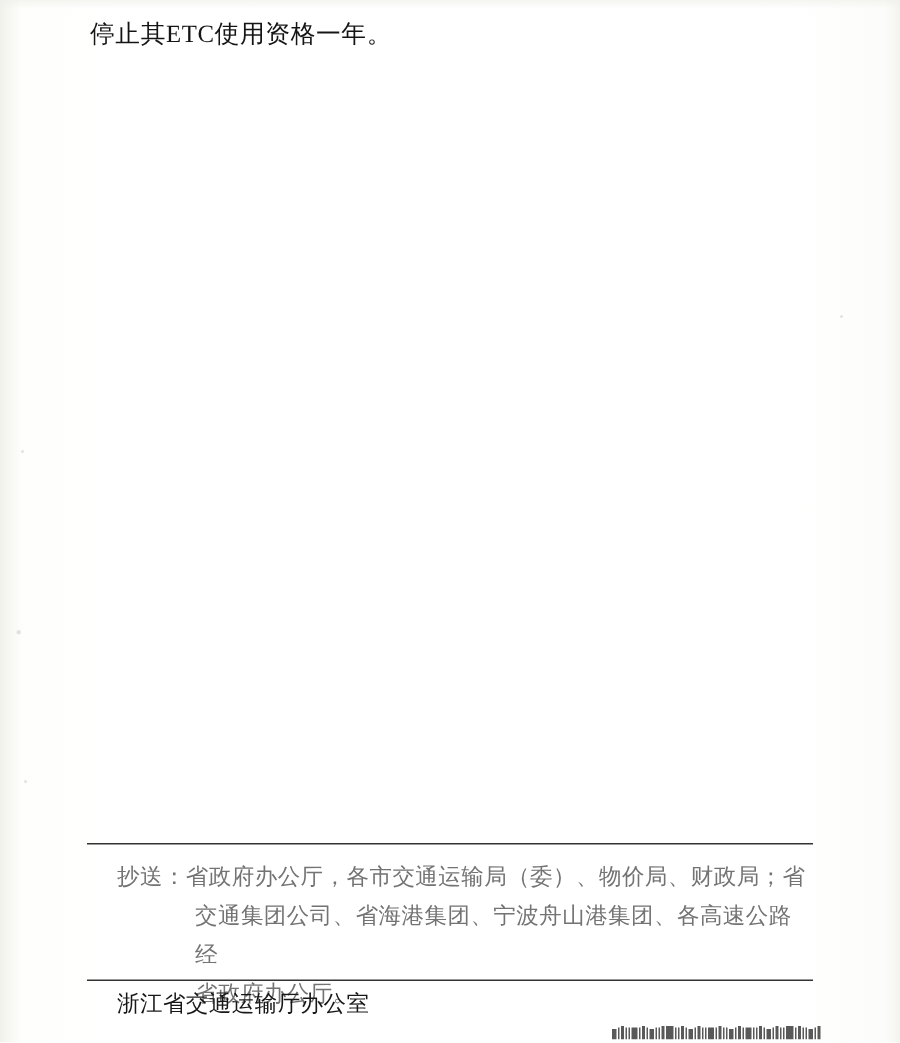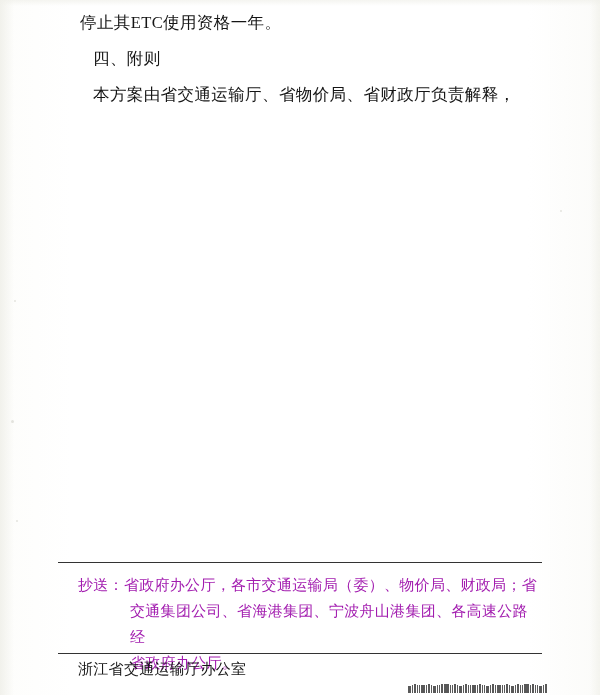--- a/index.html
+++ b/index.html
@@ -53,21 +53,21 @@
   .body-text {
     position: absolute;
     left: 60px;
     width: 478px;
     font-size: 16.5px;
     line-height: 30px;
     letter-spacing: .4px;
     color: #151515;
   }
 
-  .line-1 { top: 8px; margin-left: 20px; }
+  .line-1 { top: 8px; }
   .line-2 { top: 44px; font-weight: normal; }
   .para   { top: 80px; text-indent: 33px; }
   .para .l2 { text-indent: 0; }
 
   .indent2 { padding-left: 33px; }
 
   
   .rule {
     position: absolute;
     left: 58px;
@@ -79,21 +79,21 @@
   .rule-mid { top: 653px; }
 
   .distrib {
     position: absolute;
     left: 78px;
     top: 572px;
     width: 460px;
     font-size: 15px;
     line-height: 26px;
     letter-spacing: .3px;
-    color: #a21caf;
+    color: #737373;
   }
   .distrib .hang {
     padding-left: 52px;
   }
   .distrib .first {
     text-indent: 0;
   }
 
   .footer-row {
     position: absolute;
@@ -141,24 +141,22 @@
 
 <div class="page"></div>
 <div class="scan-edge-left"></div>
 <div class="scan-edge-right"></div>
 <div class="scan-edge-top"></div>
 
 <div class="content">
 
   <div class="body-text line-1">停止其ETC使用资格一年。</div>
 
-  <div class="body-text line-2 indent2">四、附则</div>
 
   <div class="body-text para">
-    <span>本方案由省交通运输厅、省物价局、省财政厅负责解释，</span>
   </div>
 
   <div class="rule rule-top"></div>
 
   <div class="distrib">
     <div class="first">
       <span>抄送：</span><span>省政府办公厅，各市交通运输局（委）、物价局、财政局；省</span>
     </div>
     <div class="hang">交通集团公司、省海港集团、宁波舟山港集团、各高速公路经</div>
     <div class="hang">省政府办公厅。</div>

